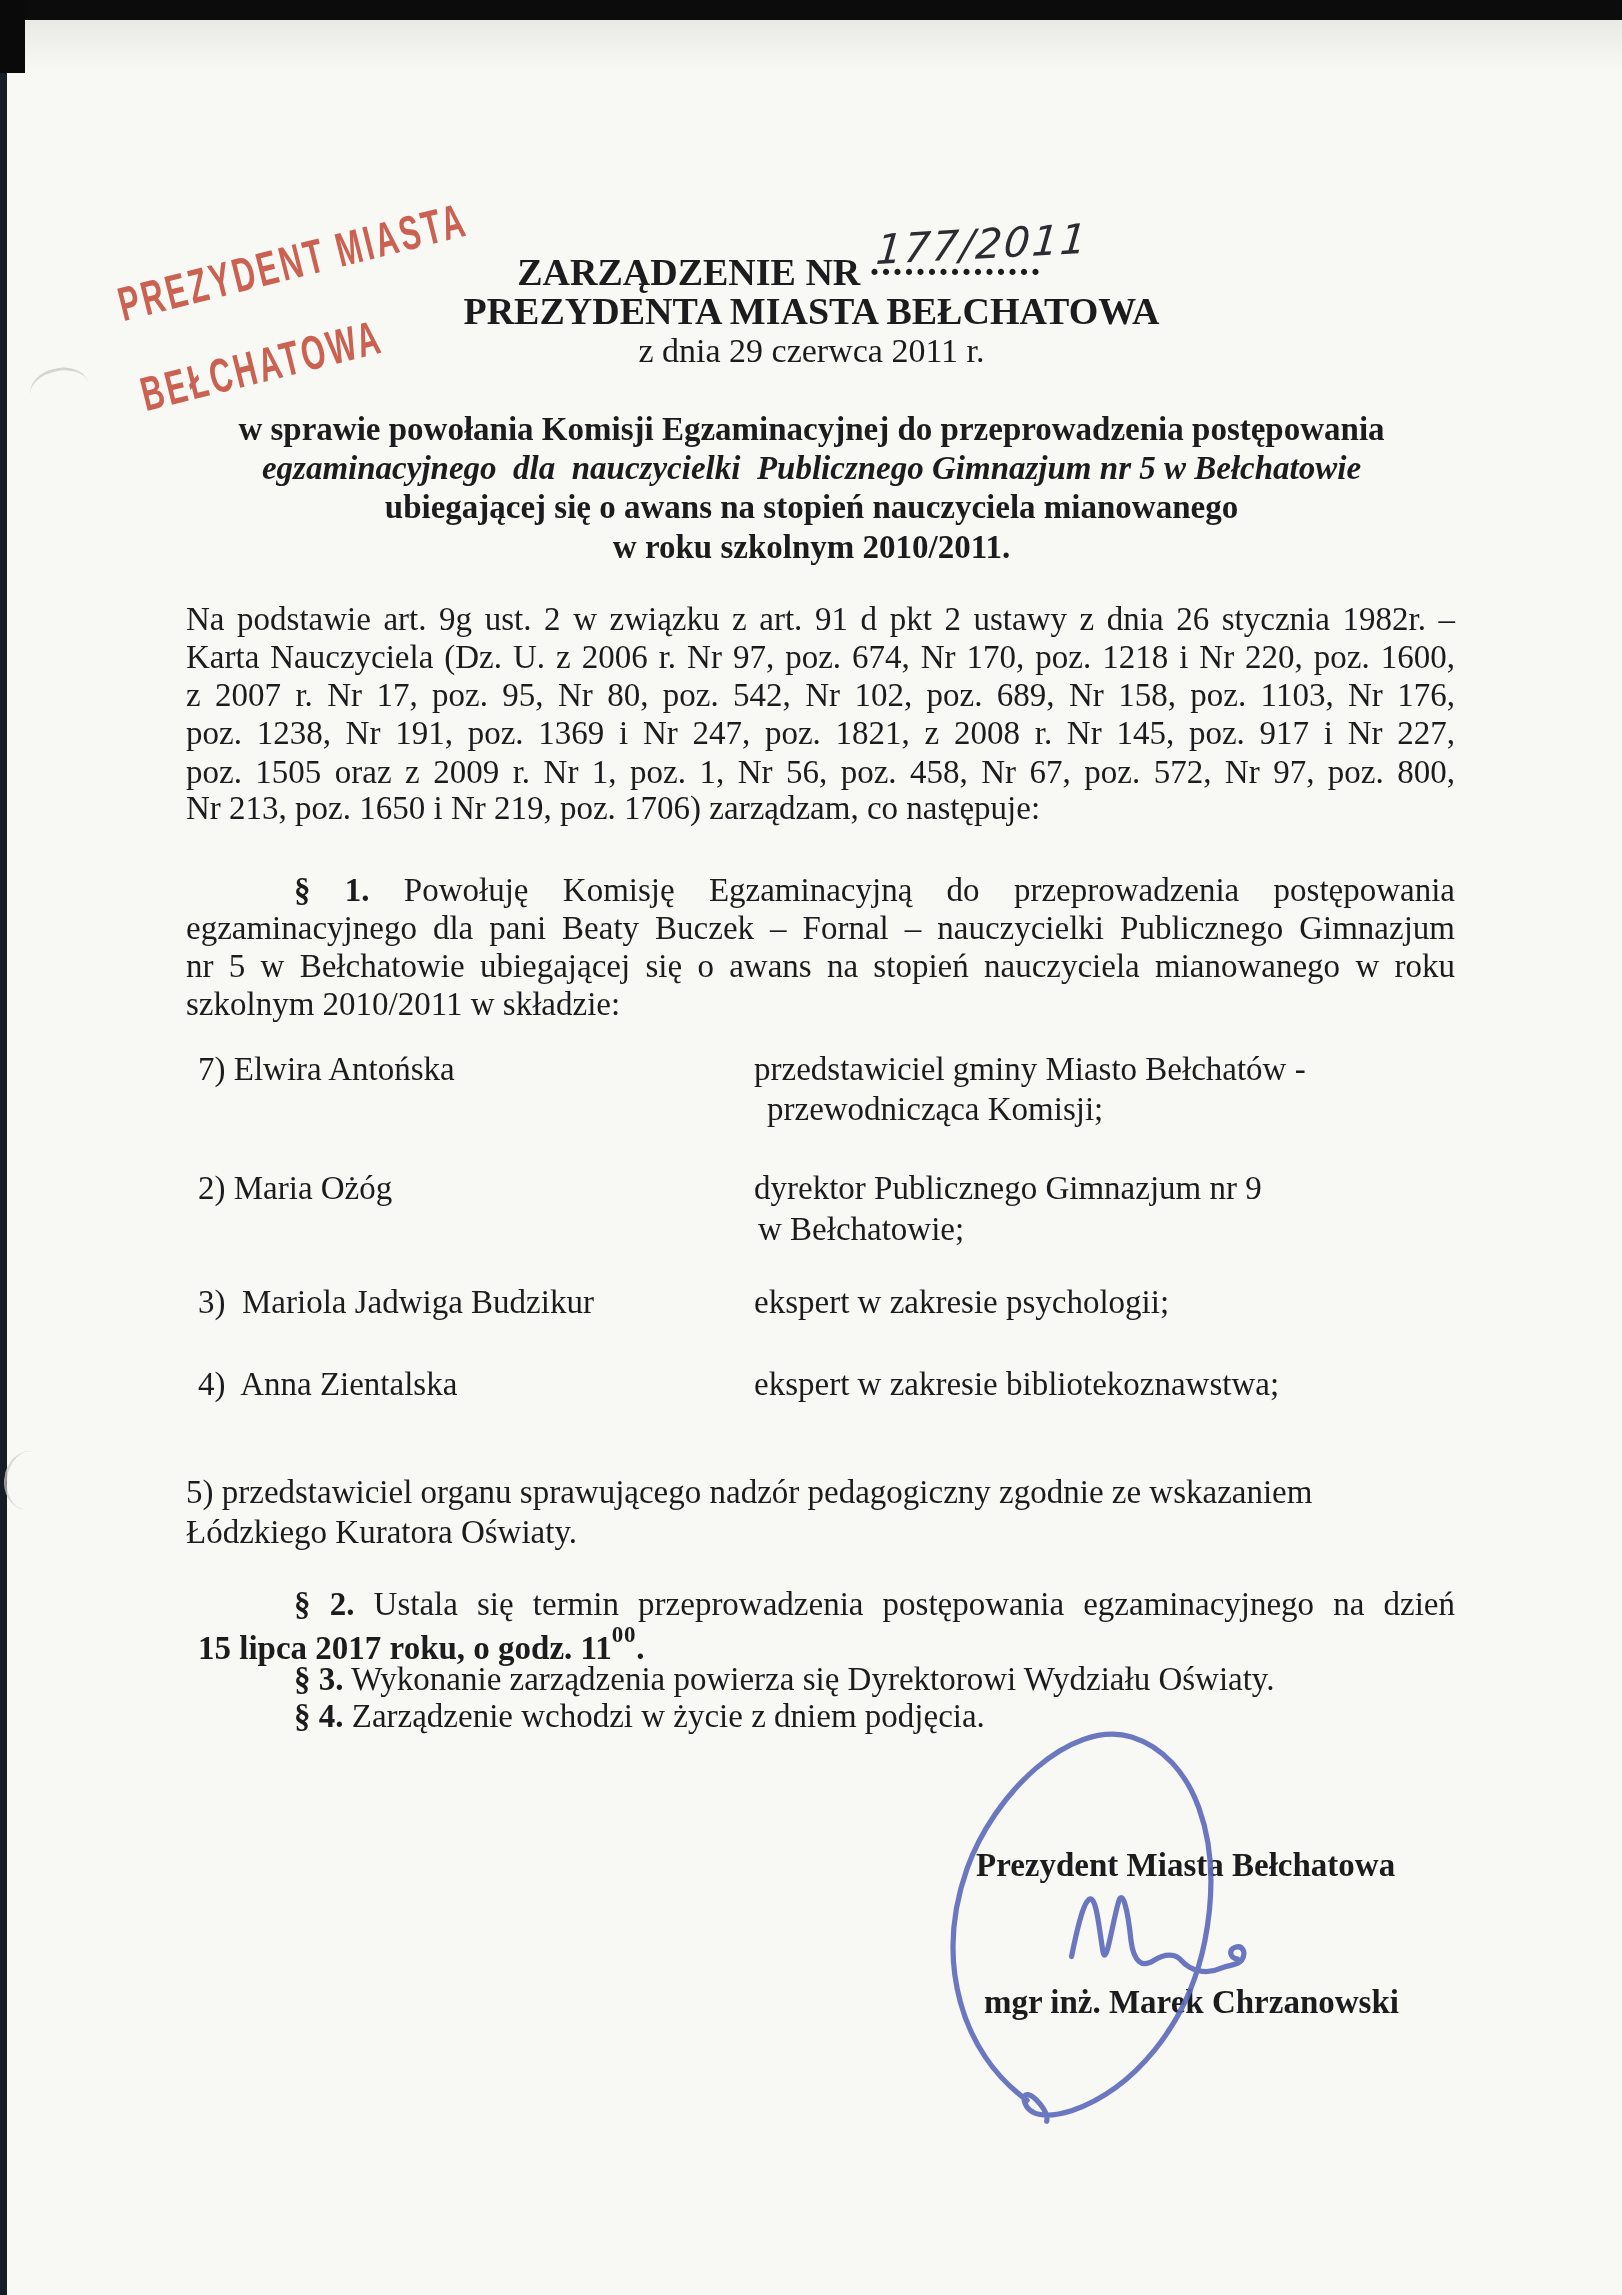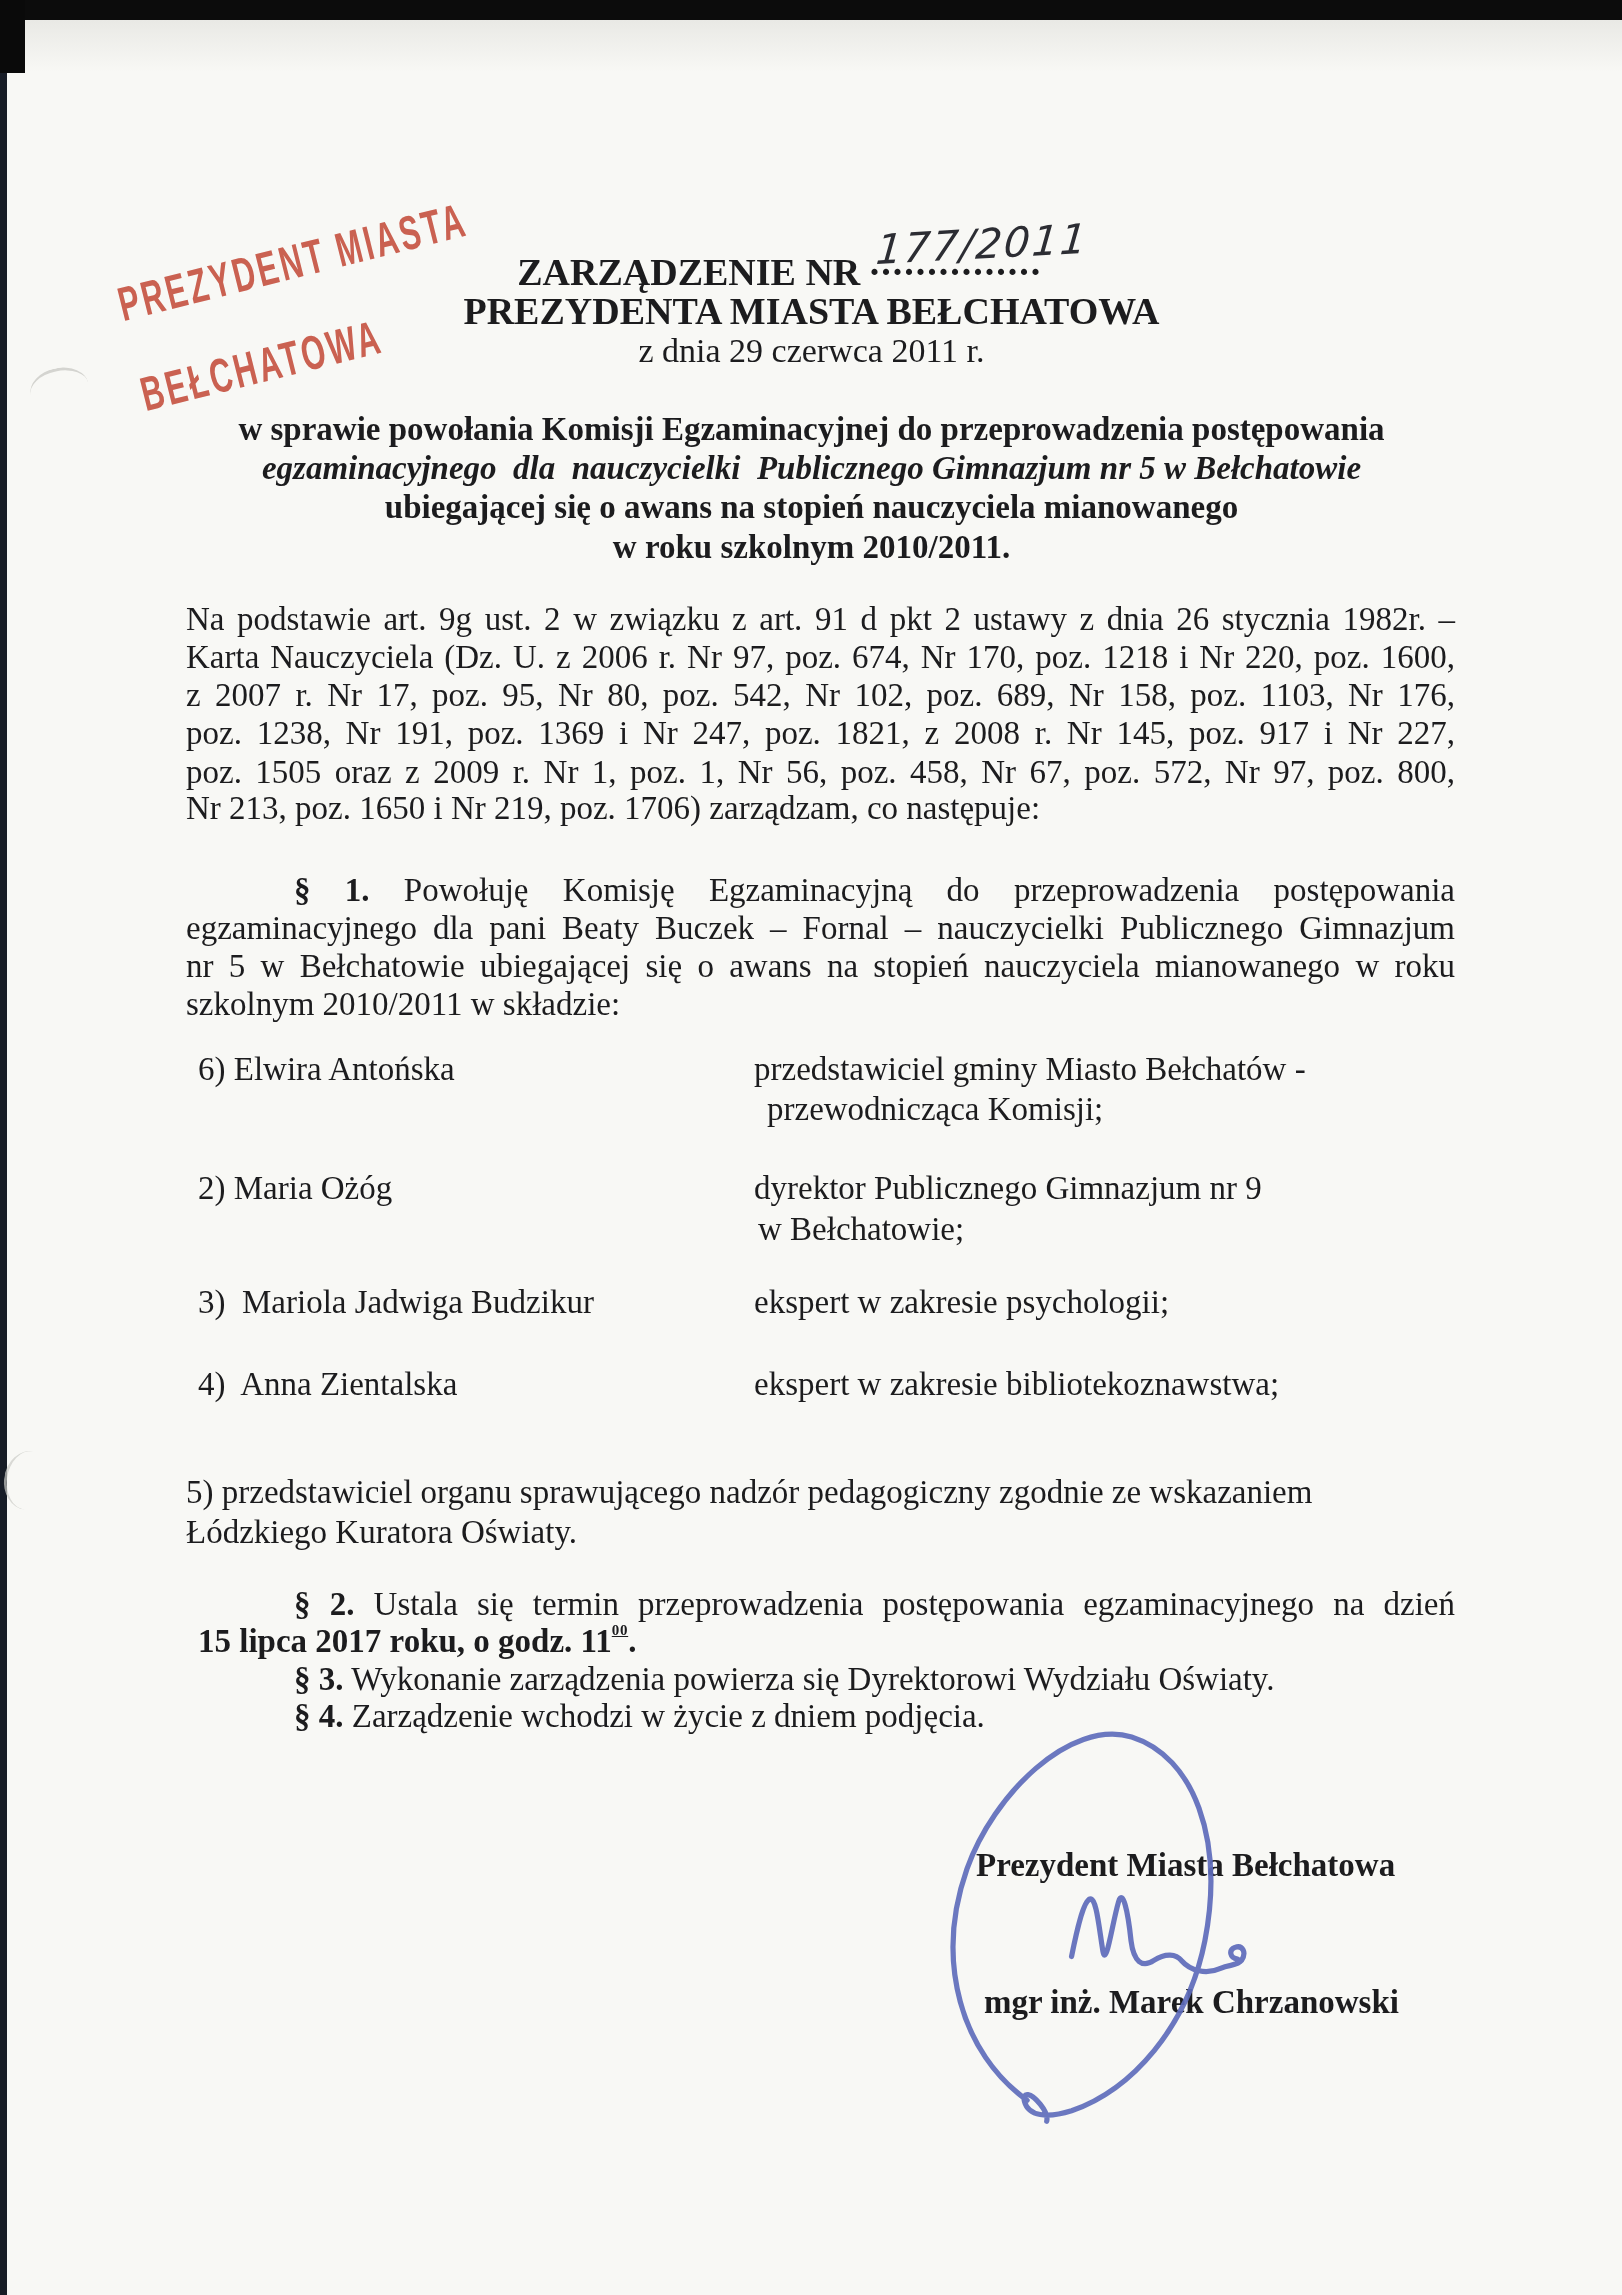--- a/index.html
+++ b/index.html
@@ -114,25 +114,24 @@
     font-size: 33px;
     white-space: normal;
   }
   .just {
     text-align: justify;
     text-align-last: justify;
   }
   .indent { padding-left: 108px; width: 1161px; }
   .b { font-weight: bold; }
   .sup {
-    font-size: 15px;
+    font-size: 23px;
     vertical-align: 17px;
     font-weight: bold;
     letter-spacing: 0.7px;
-    text-decoration: underline;
   }
   
   .num-name { position: absolute; left: 198px; font-size: 33px; white-space: pre; }
   .role     { position: absolute; font-size: 33px; white-space: pre; }
   
   .sig-line {
     position: absolute;
     font-weight: bold;
     font-size: 33px;
     white-space: pre;
@@ -170,21 +169,21 @@
   <div class="bodyline just" style="top:677px">z 2007 r. Nr 17, poz. 95, Nr 80, poz. 542, Nr 102, poz. 689, Nr 158, poz. 1103, Nr 176,</div>
   <div class="bodyline just" style="top:715px">poz. 1238, Nr 191, poz. 1369 i Nr 247, poz. 1821, z 2008 r. Nr 145, poz. 917 i Nr 227,</div>
   <div class="bodyline just" style="top:754px">poz. 1505 oraz z 2009 r. Nr 1, poz. 1, Nr 56, poz. 458, Nr 67, poz. 572, Nr 97, poz. 800,</div>
   <div class="bodyline" style="top:790px">Nr 213, poz. 1650 i Nr 219, poz. 1706) zarządzam, co następuje:</div>
 
   <div class="bodyline just indent" style="top:872px"><span class="b">§ 1.</span><span> Powołuję Komisję Egzaminacyjną do przeprowadzenia postępowania</span></div>
   <div class="bodyline just" style="top:910px">egzaminacyjnego dla pani Beaty Buczek – Fornal – nauczycielki Publicznego Gimnazjum</div>
   <div class="bodyline just" style="top:948px">nr 5 w Bełchatowie ubiegającej się o awans na stopień nauczyciela mianowanego w roku</div>
   <div class="bodyline" style="top:986px">szkolnym 2010/2011 w składzie:</div>
 
-  <div class="num-name" style="top:1051px">6) Elwira Antońska</div>
+  <div class="num-name" style="top:1051px">7) Elwira Antońska</div>
   <div class="role" style="left:754px; top:1051px">przedstawiciel gminy Miasto Bełchatów -</div>
   <div class="role" style="left:767px; top:1091px">przewodnicząca Komisji;</div>
 
   <div class="num-name" style="top:1170px">2) Maria Ożóg</div>
   <div class="role" style="left:754px; top:1170px">dyrektor Publicznego Gimnazjum nr 9</div>
   <div class="role" style="left:758px; top:1211px">w Bełchatowie;</div>
 
   <div class="num-name" style="top:1284px">3)  Mariola Jadwiga Budzikur</div>
   <div class="role" style="left:754px; top:1284px">ekspert w zakresie psychologii;</div>
 

